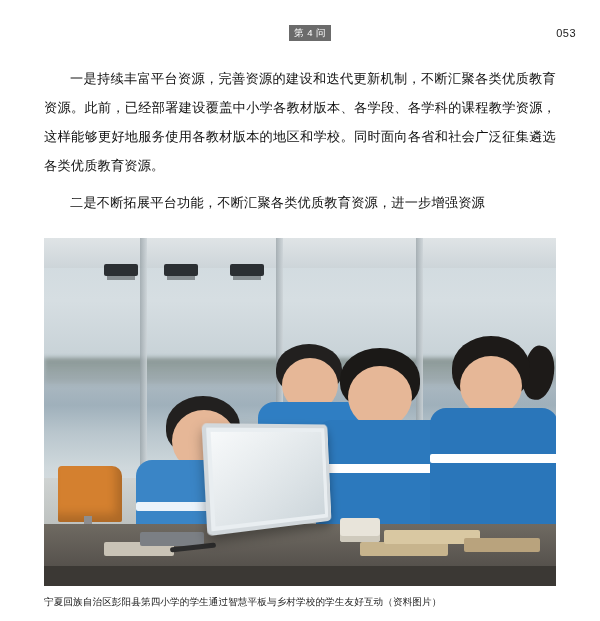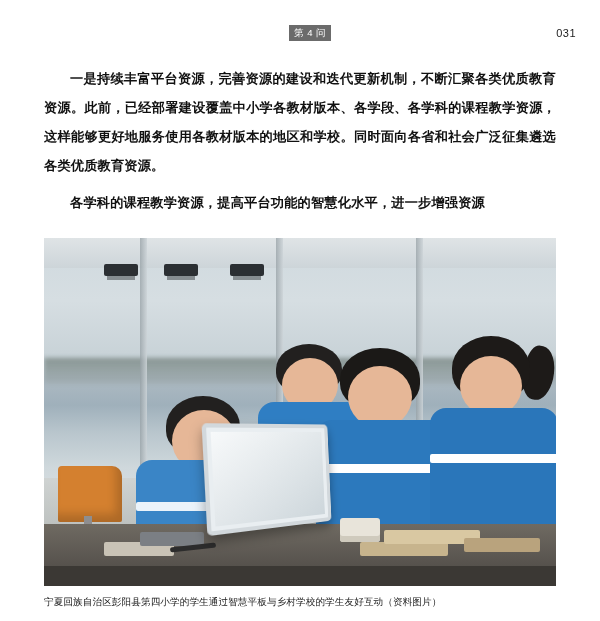--- a/index.html
+++ b/index.html
@@ -74,21 +74,20 @@
   }
   .para {
     font-size: 13.2px;
     line-height: 29px;
     color: #111111;
     text-align: justify;
     text-justify: inter-ideograph;
     text-indent: 26px;
     margin: 0;
     letter-spacing: 0.2px;
-    font-weight: bold;
   }
   .para + .para {
     margin-top: 8px;
   }
 
   
   .figure {
     position: absolute;
     left: 44px;
     top: 238px;
@@ -333,25 +332,25 @@
 </head>
 <body>
 
 <div class="page">
 
   <div class="header">
     <div class="header-inner">
       <span class="q-badge">第 4 问</span>
     </div>
   </div>
-  <div class="folio">031</div>
+  <div class="folio">053</div>
 
   <div class="body-text">
     <p class="para">一是持续丰富平台资源，完善资源的建设和迭代更新机制，不断汇聚各类优质教育资源。此前，已经部署建设覆盖中小学各教材版本、各学段、各学科的课程教学资源，这样能够更好地服务使用各教材版本的地区和学校。同时面向各省和社会广泛征集遴选各类优质教育资源。</p>
-    <p class="para">各学科的课程教学资源，提高平台功能的智慧化水平，进一步增强资源</p>
+    <p class="para">二是不断拓展平台功能，不断汇聚各类优质教育资源，进一步增强资源</p>
   </div>
 
   <div class="figure">
     <div class="photo">
       <div class="bg-sky"></div>
       <div class="bg-bank"></div>
       <div class="ceiling"></div>
       <div class="lamp l1"></div>
       <div class="lamp l2"></div>
       <div class="lamp l3"></div>

